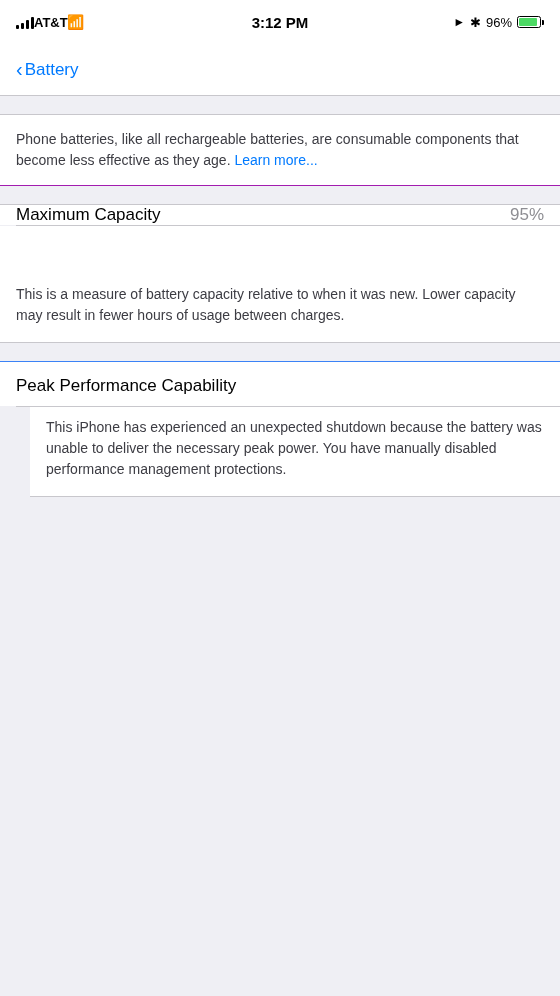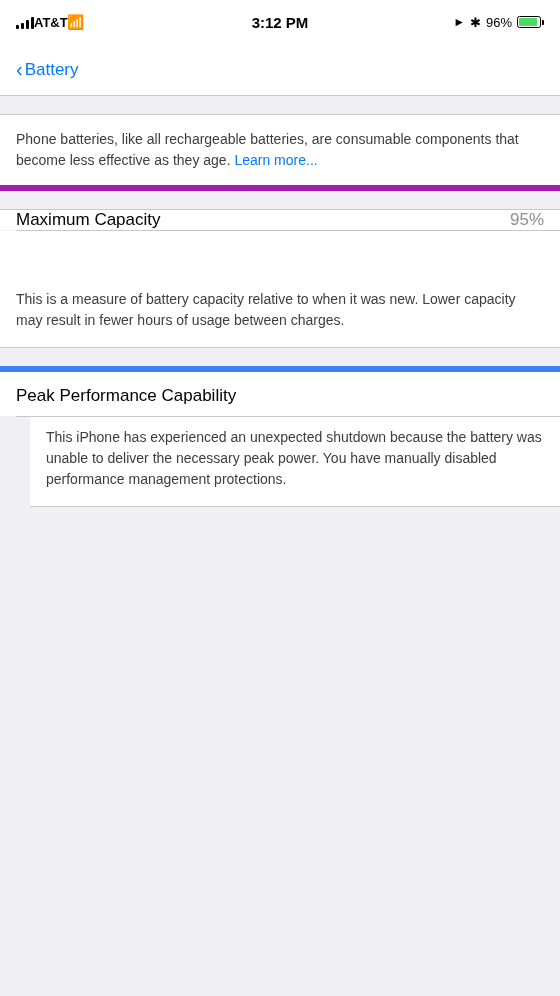--- a/index.html
+++ b/index.html
@@ -145,21 +145,21 @@
     
     .section-spacer {
       height: 18px;
       background-color: #efeff4;
     }
 
     
     .card-section {
       background-color: #ffffff;
       border-top: 1px solid #c8c7cc;
-      border-bottom: 6px solid #a21caf;
+      border-bottom: 1px solid #a21caf;
       padding: 14px 16px;
     }
 
     .description-text {
       font-size: 14px;
       color: #3c3c43;
       line-height: 1.5;
     }
 
     .learn-more-link {
@@ -202,21 +202,21 @@
     .capacity-description-text {
       font-size: 14px;
       color: #3c3c43;
       line-height: 1.5;
       margin-top: 48px;
     }
 
     
     .peak-header-section {
       background-color: #ffffff;
-      border-top: 6px solid #3b82f6;
+      border-top: 1px solid #3b82f6;
       padding: 14px 16px 10px 16px;
     }
 
     .peak-title {
       font-size: 17px;
       color: #000;
     }
 
     .peak-description-section {
       background-color: #ffffff;

